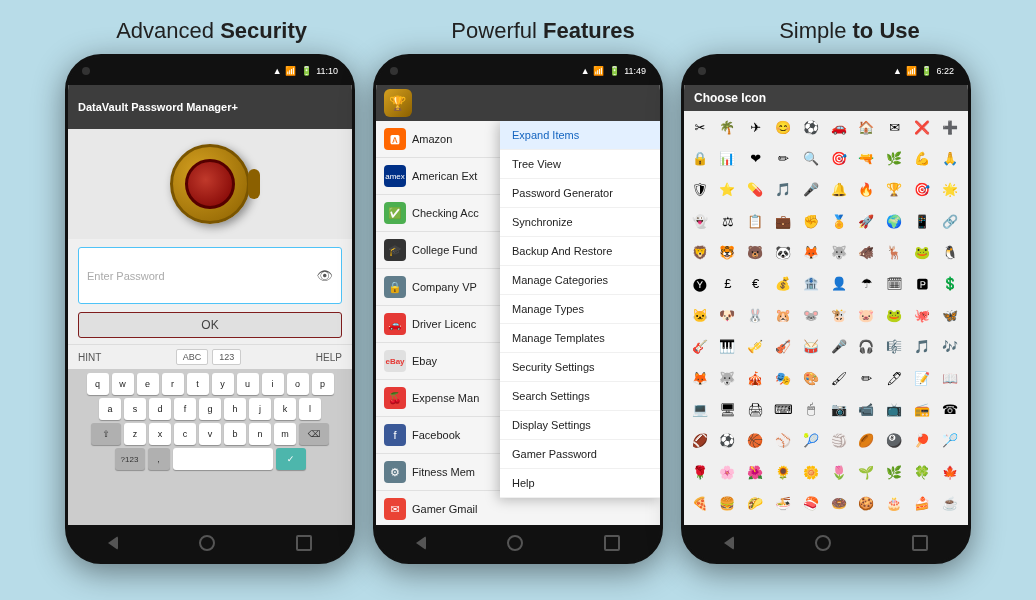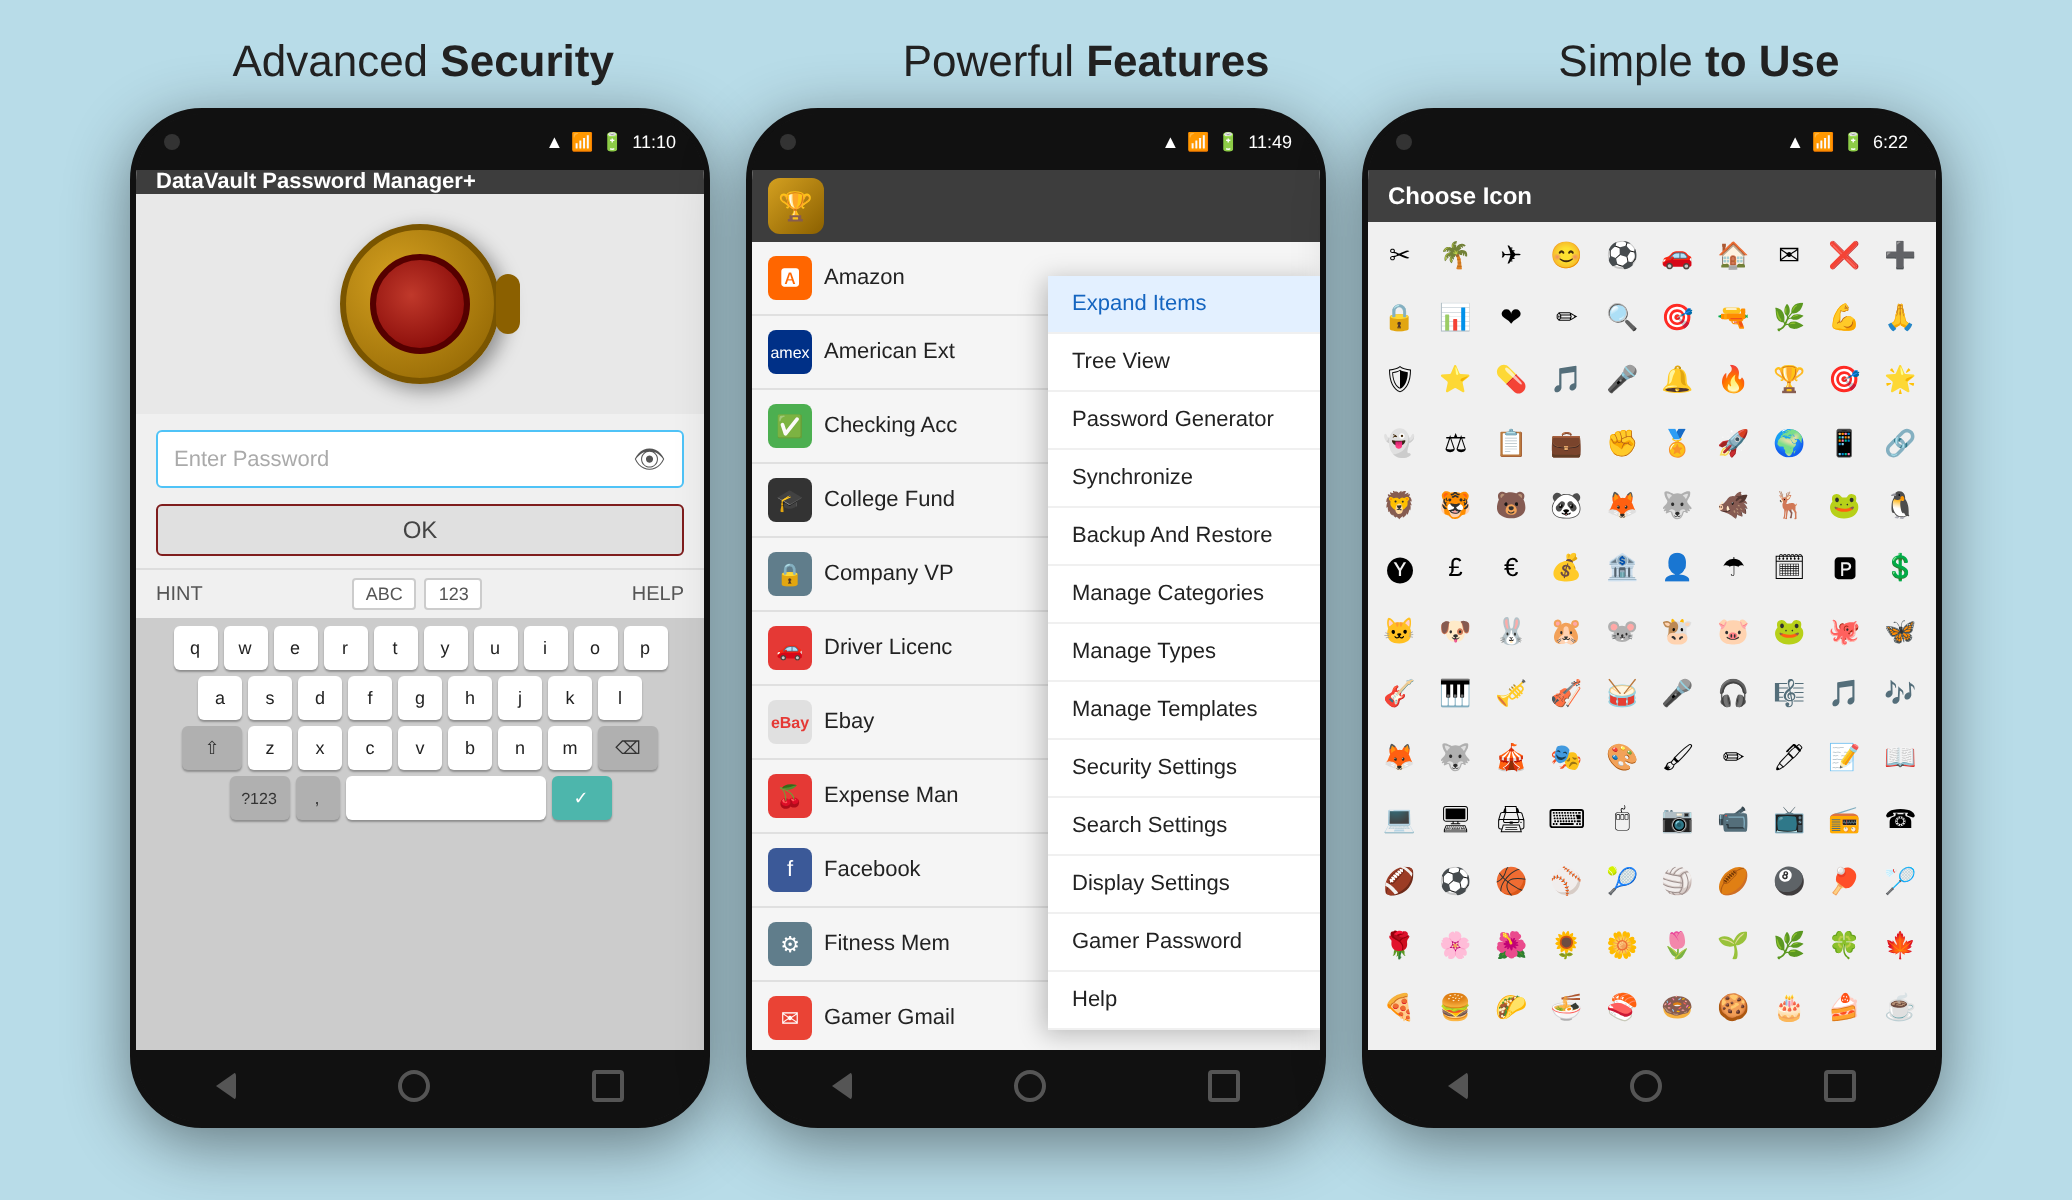--- a/index.html
+++ b/index.html
@@ -107,21 +107,21 @@
       border: none;
       width: 0; height: 0;
       border-top: 7px solid transparent;
       border-bottom: 7px solid transparent;
       border-right: 10px solid #555;
     }
 
     
     .p1-header {
       background: #3d3d3d;
-      padding: 0 10px;
+      padding: 16px 10px;
       color: #fff;
       font-size: 11px;
       font-weight: bold;
     }
 
     .p1-vault-area {
       background: #e8e8e8;
       display: flex;
       align-items: center;
       justify-content: center;
@@ -162,21 +162,21 @@
       border-radius: 6px;
     }
 
     .p1-password-row {
       display: flex;
       align-items: center;
       margin: 8px 10px;
       border: 1.5px solid #4fc3f7;
       background: #fff;
       border-radius: 3px;
-      padding: 6px 8px;
+      padding: 20px 8px;
     }
 
     .p1-password-input {
       flex: 1;
       font-size: 11px;
       color: #aaa;
     }
 
     .eye-icon {
       font-size: 13px;
@@ -291,25 +291,24 @@
       display: flex; align-items: center; justify-content: center;
       font-size: 11px;
       flex-shrink: 0;
     }
 
     
     .p2-dropdown {
       position: absolute;
       top: 0;
       right: 0;
-      width: 136px;
+      width: 160px;
       background: #fff;
       box-shadow: -2px 2px 12px rgba(0,0,0,0.25);
       z-index: 10;
-      margin-top: 17px;
     }
 
     .p2-dropdown-item {
       padding: 8px 12px;
       font-size: 11px;
       color: #222;
       border-bottom: 1px solid #f0f0f0;
     }
 
     .p2-dropdown-item.active {

